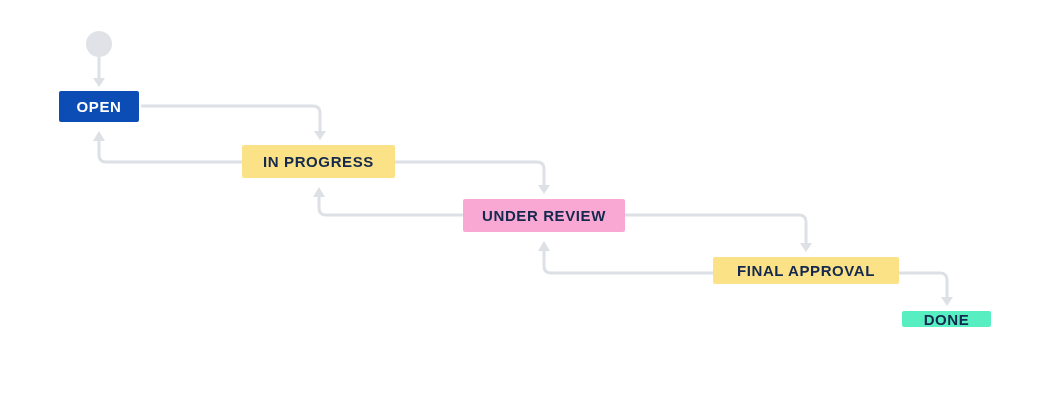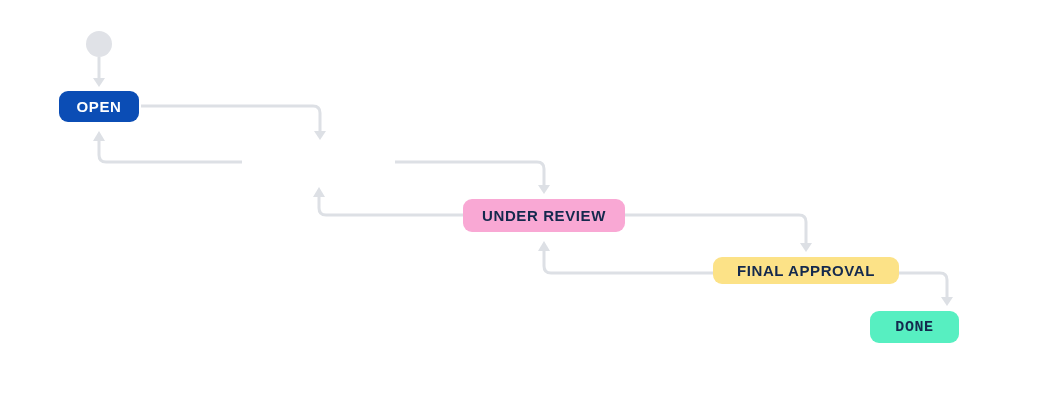--- a/index.html
+++ b/index.html
@@ -21,33 +21,33 @@
     top: 0;
     width: 1050px;
     height: 417px;
     pointer-events: none;
   }
   .status-badge {
     position: absolute;
     display: flex;
     align-items: center;
     justify-content: center;
-    border-radius: 9px;
+    border-radius: 2px;
     font-weight: 800;
     font-size: 15px;
     letter-spacing: 0.04em;
     white-space: nowrap;
     user-select: none;
   }
   
   .pos-open           { left: 59px;  top: 91px;  width: 80px;  height: 31px; }
   .pos-in-progress    { left: 242px; top: 145px; width: 153px; height: 33px; }
   .pos-under-review   { left: 463px; top: 199px; width: 162px; height: 33px; }
   .pos-final-approval { left: 713px; top: 257px; width: 186px; height: 27px; }
-  .pos-done           { left: 870px; top: 311px; width: 89px;  height: 32px; font-family: Liberation Mono, monospace; }
+  .pos-done           { left: 902px; top: 311px; width: 89px;  height: 16px; }
 </style>
 </head>
 <body>
 
 <div class="canvas">
 
   <svg class="connector-layer" width="1050" height="417" viewBox="0 0 1050 417" xmlns="http://www.w3.org/2000/svg">
 
     <circle cx="99" cy="44" r="13" fill="#E0E2E7" style="fill: rgb(224, 226, 231);"></circle>
 
@@ -85,20 +85,21 @@
       <polygon points="538,185 550,185 544,194"></polygon>
       <polygon points="313,197 325,197 319,187"></polygon>
       <polygon points="800,243 812,243 806,252"></polygon>
       <polygon points="538,251 550,251 544,241"></polygon>
       <polygon points="941,297 953,297 947,306"></polygon>
     </g>
   </svg>
 
   <div class="status-badge pos-open" style="background-color: rgb(11, 77, 181); color: rgb(255, 255, 255);">OPEN</div>
 
+  <div class="status-badge pos-in-progress" style="background-color: rgb(252, 226, 135); color: rgb(20, 41, 77);">IN PROGRESS</div>
 
   <div class="status-badge pos-under-review" style="background-color: #f9a8d4; color: rgb(20, 41, 77);">UNDER REVIEW</div>
 
   <div class="status-badge pos-final-approval" style="background-color: rgb(252, 226, 135); color: rgb(20, 41, 77);">FINAL APPROVAL</div>
 
   <div class="status-badge pos-done" style="background-color: rgb(87, 239, 193); color: rgb(20, 41, 77);">DONE</div>
 
 </div>
 
 </body></html>

